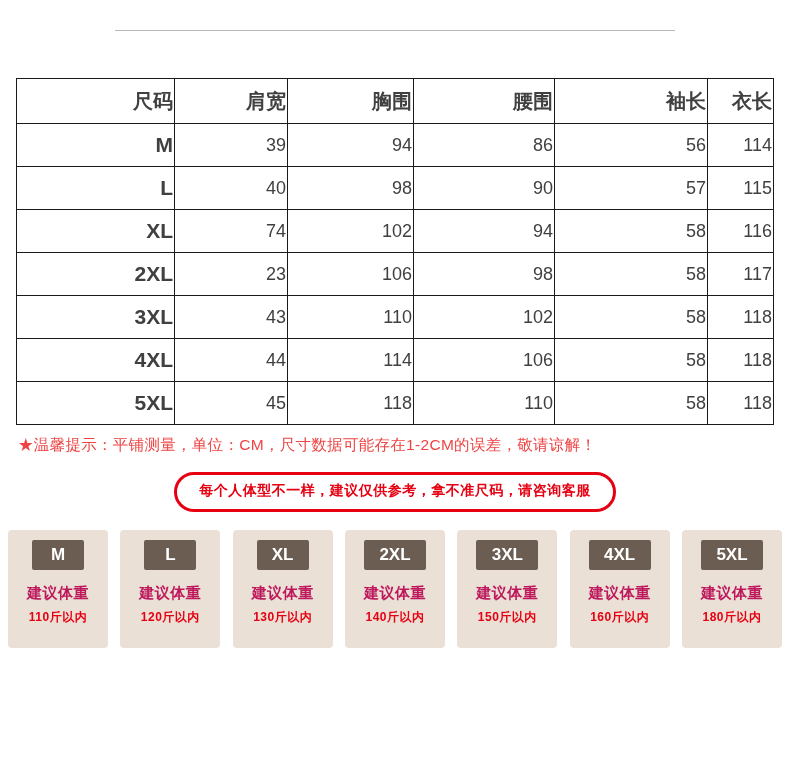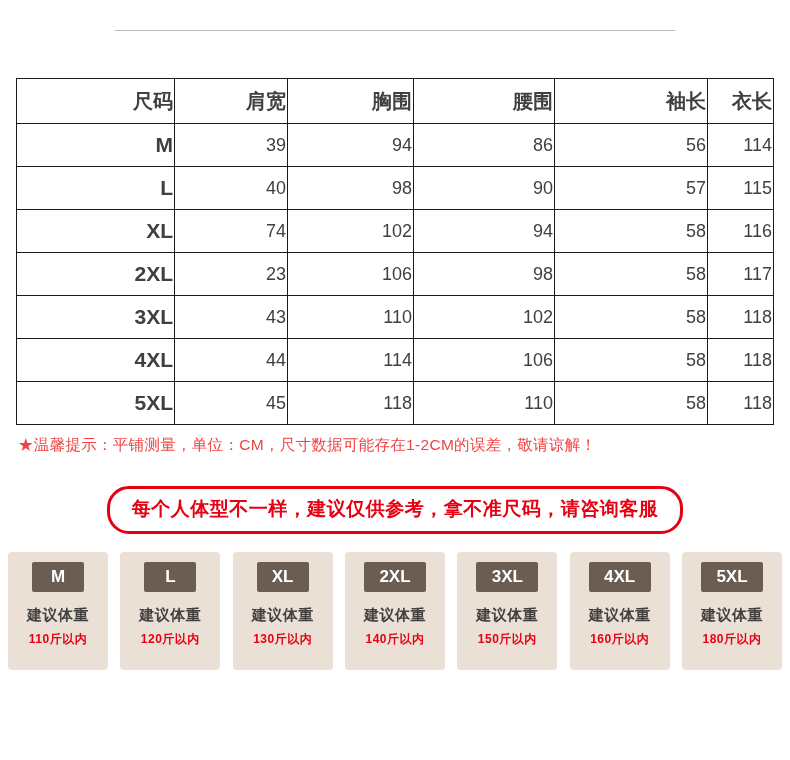--- a/index.html
+++ b/index.html
@@ -107,25 +107,24 @@
   
   .banner-wrap {
     text-align: center;
     margin-top: 16px;
   }
   .banner {
     display: inline-block;
     border: 3px solid #e60012;
     border-radius: 22px;
     color: #e60012;
-    font-size: 19px;
+    font-size: 14px;
     font-weight: bold;
     padding: 7px 22px 9px 22px;
     letter-spacing: 0.5px;
-    margin-top: 14px;
   }
 
   
   .cards {
     display: flex;
     justify-content: space-between;
     margin: 18px 8px 0 8px;
   }
   .card {
     width: 100px;
@@ -148,21 +147,21 @@
     font-weight: bold;
     display: flex;
     align-items: center;
     justify-content: center;
     border-radius: 2px;
   }
   .card-size.wide { width: 62px; }
   .card-label {
     margin-top: 14px;
     font-size: 15px;
-    color: #404040;
+    color: #be185d;
     font-weight: bold;
     letter-spacing: 0.5px;
   }
   .card-weight {
     margin-top: 6px;
     font-size: 12px;
     color: #e60012;
     font-weight: bold;
     letter-spacing: 0.5px;
   }

